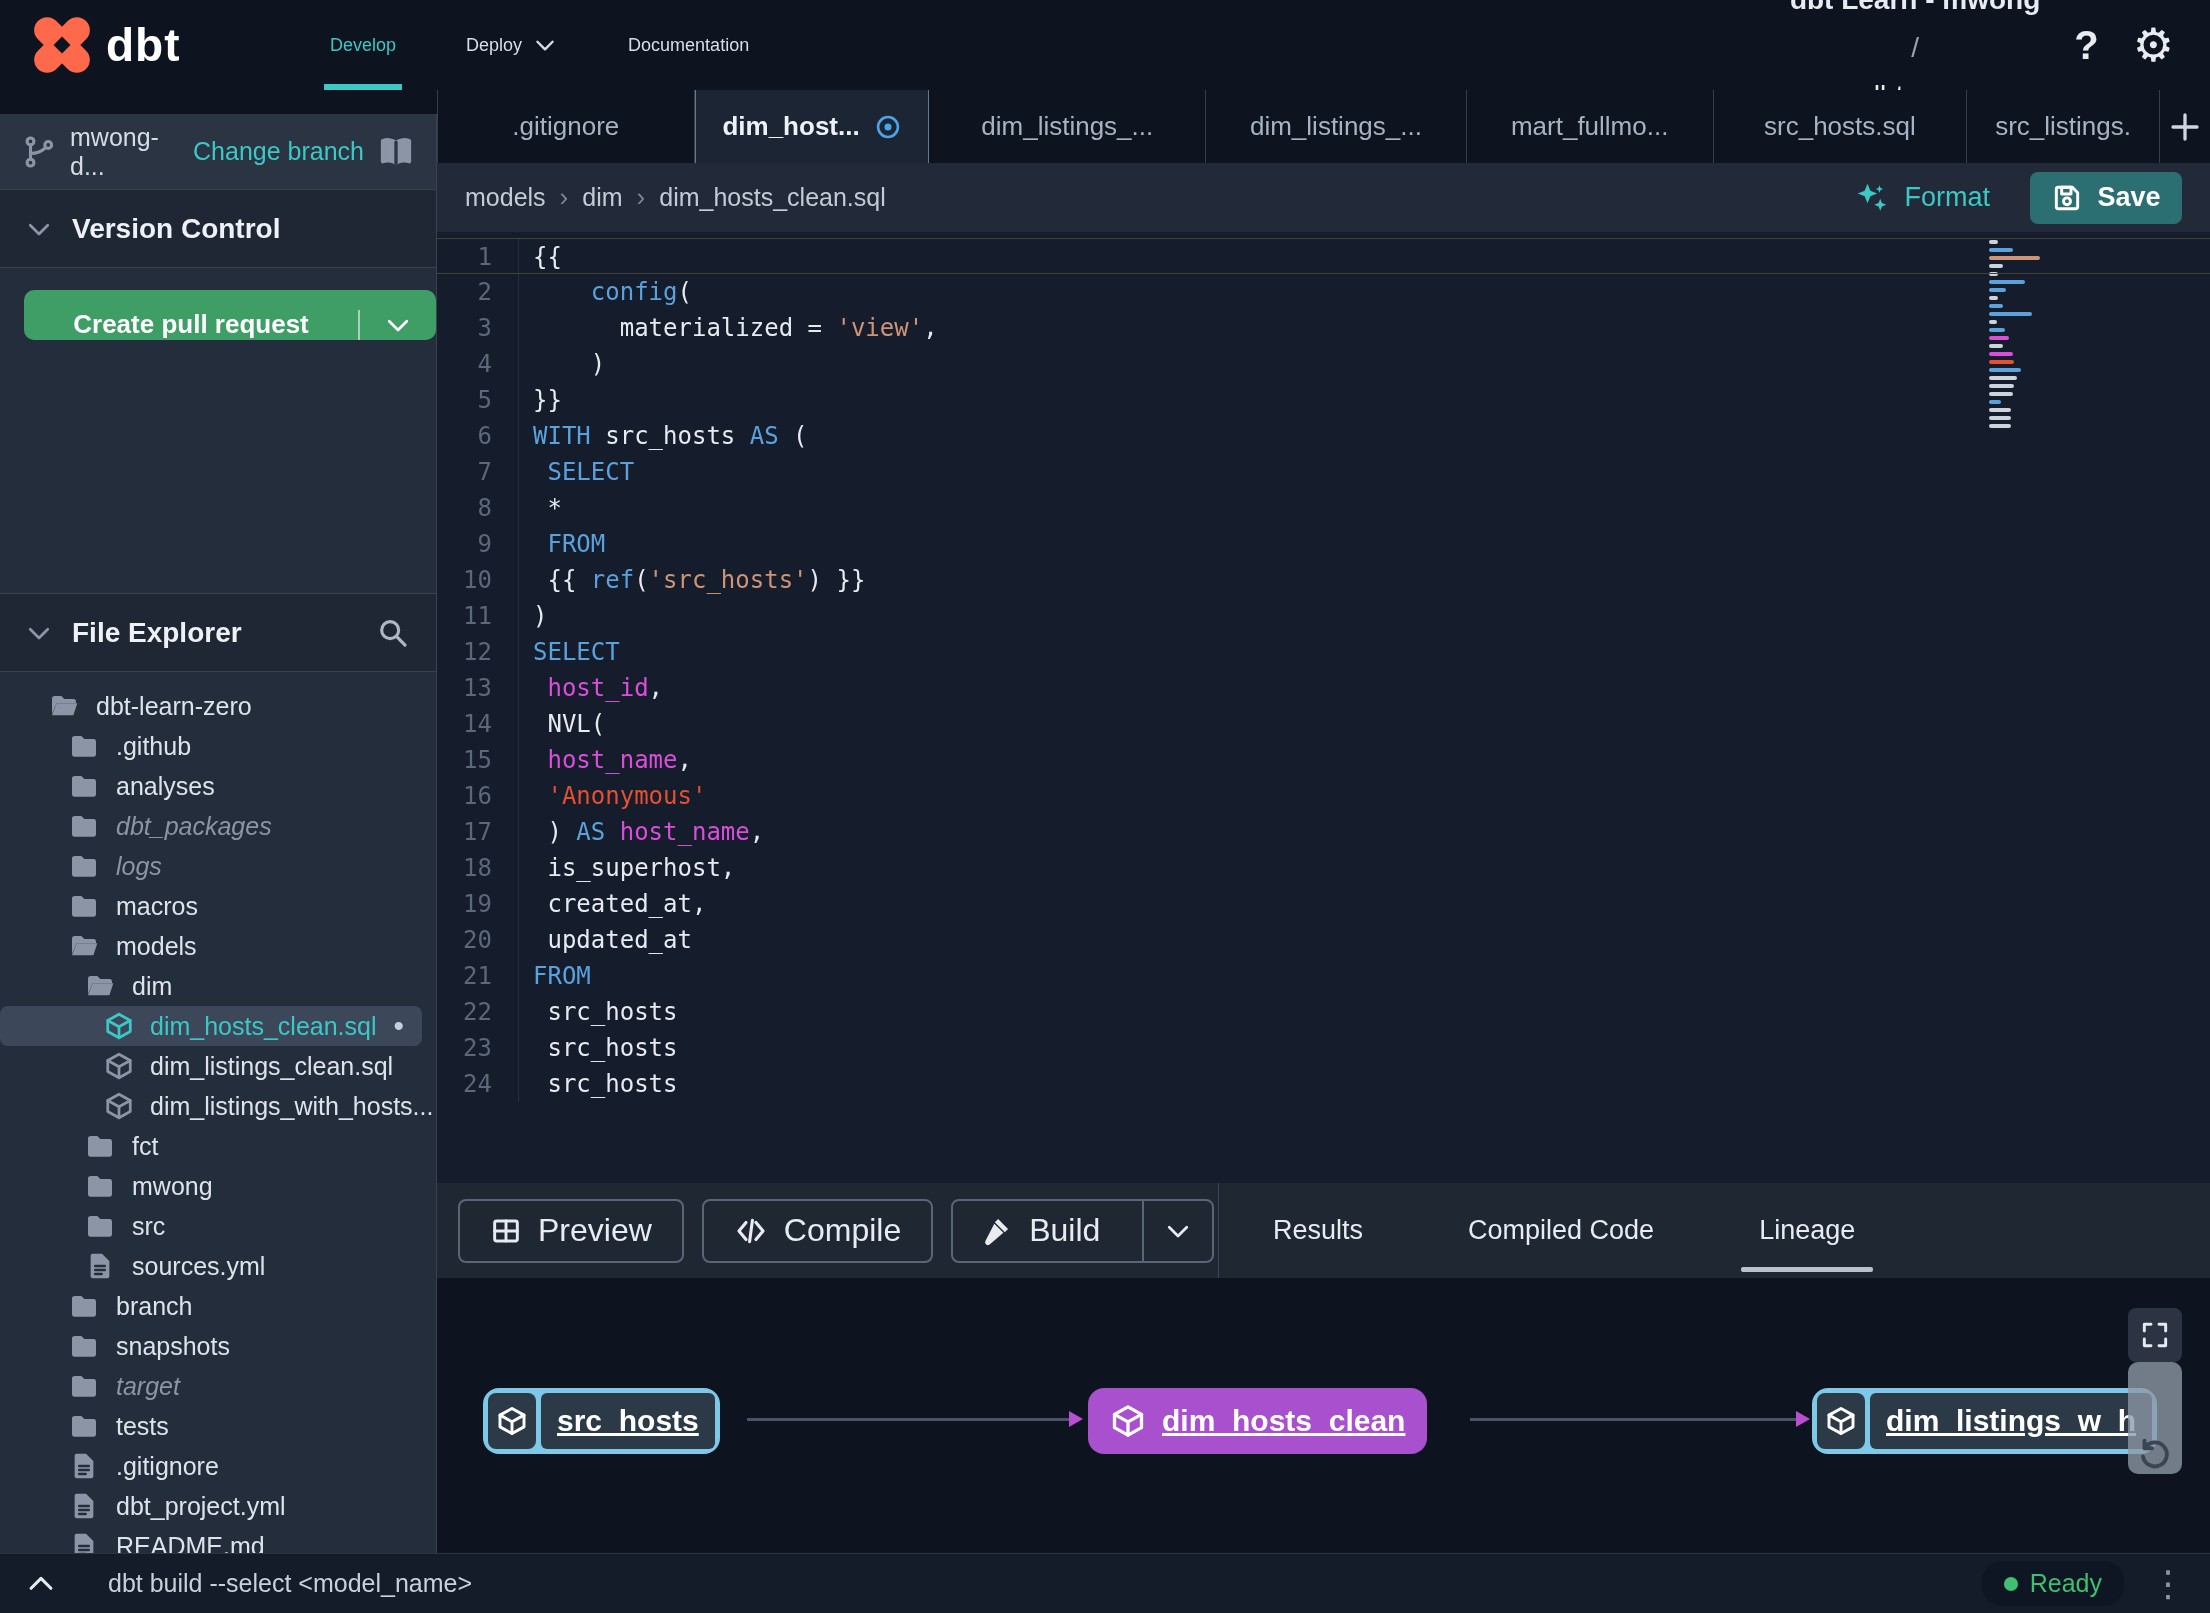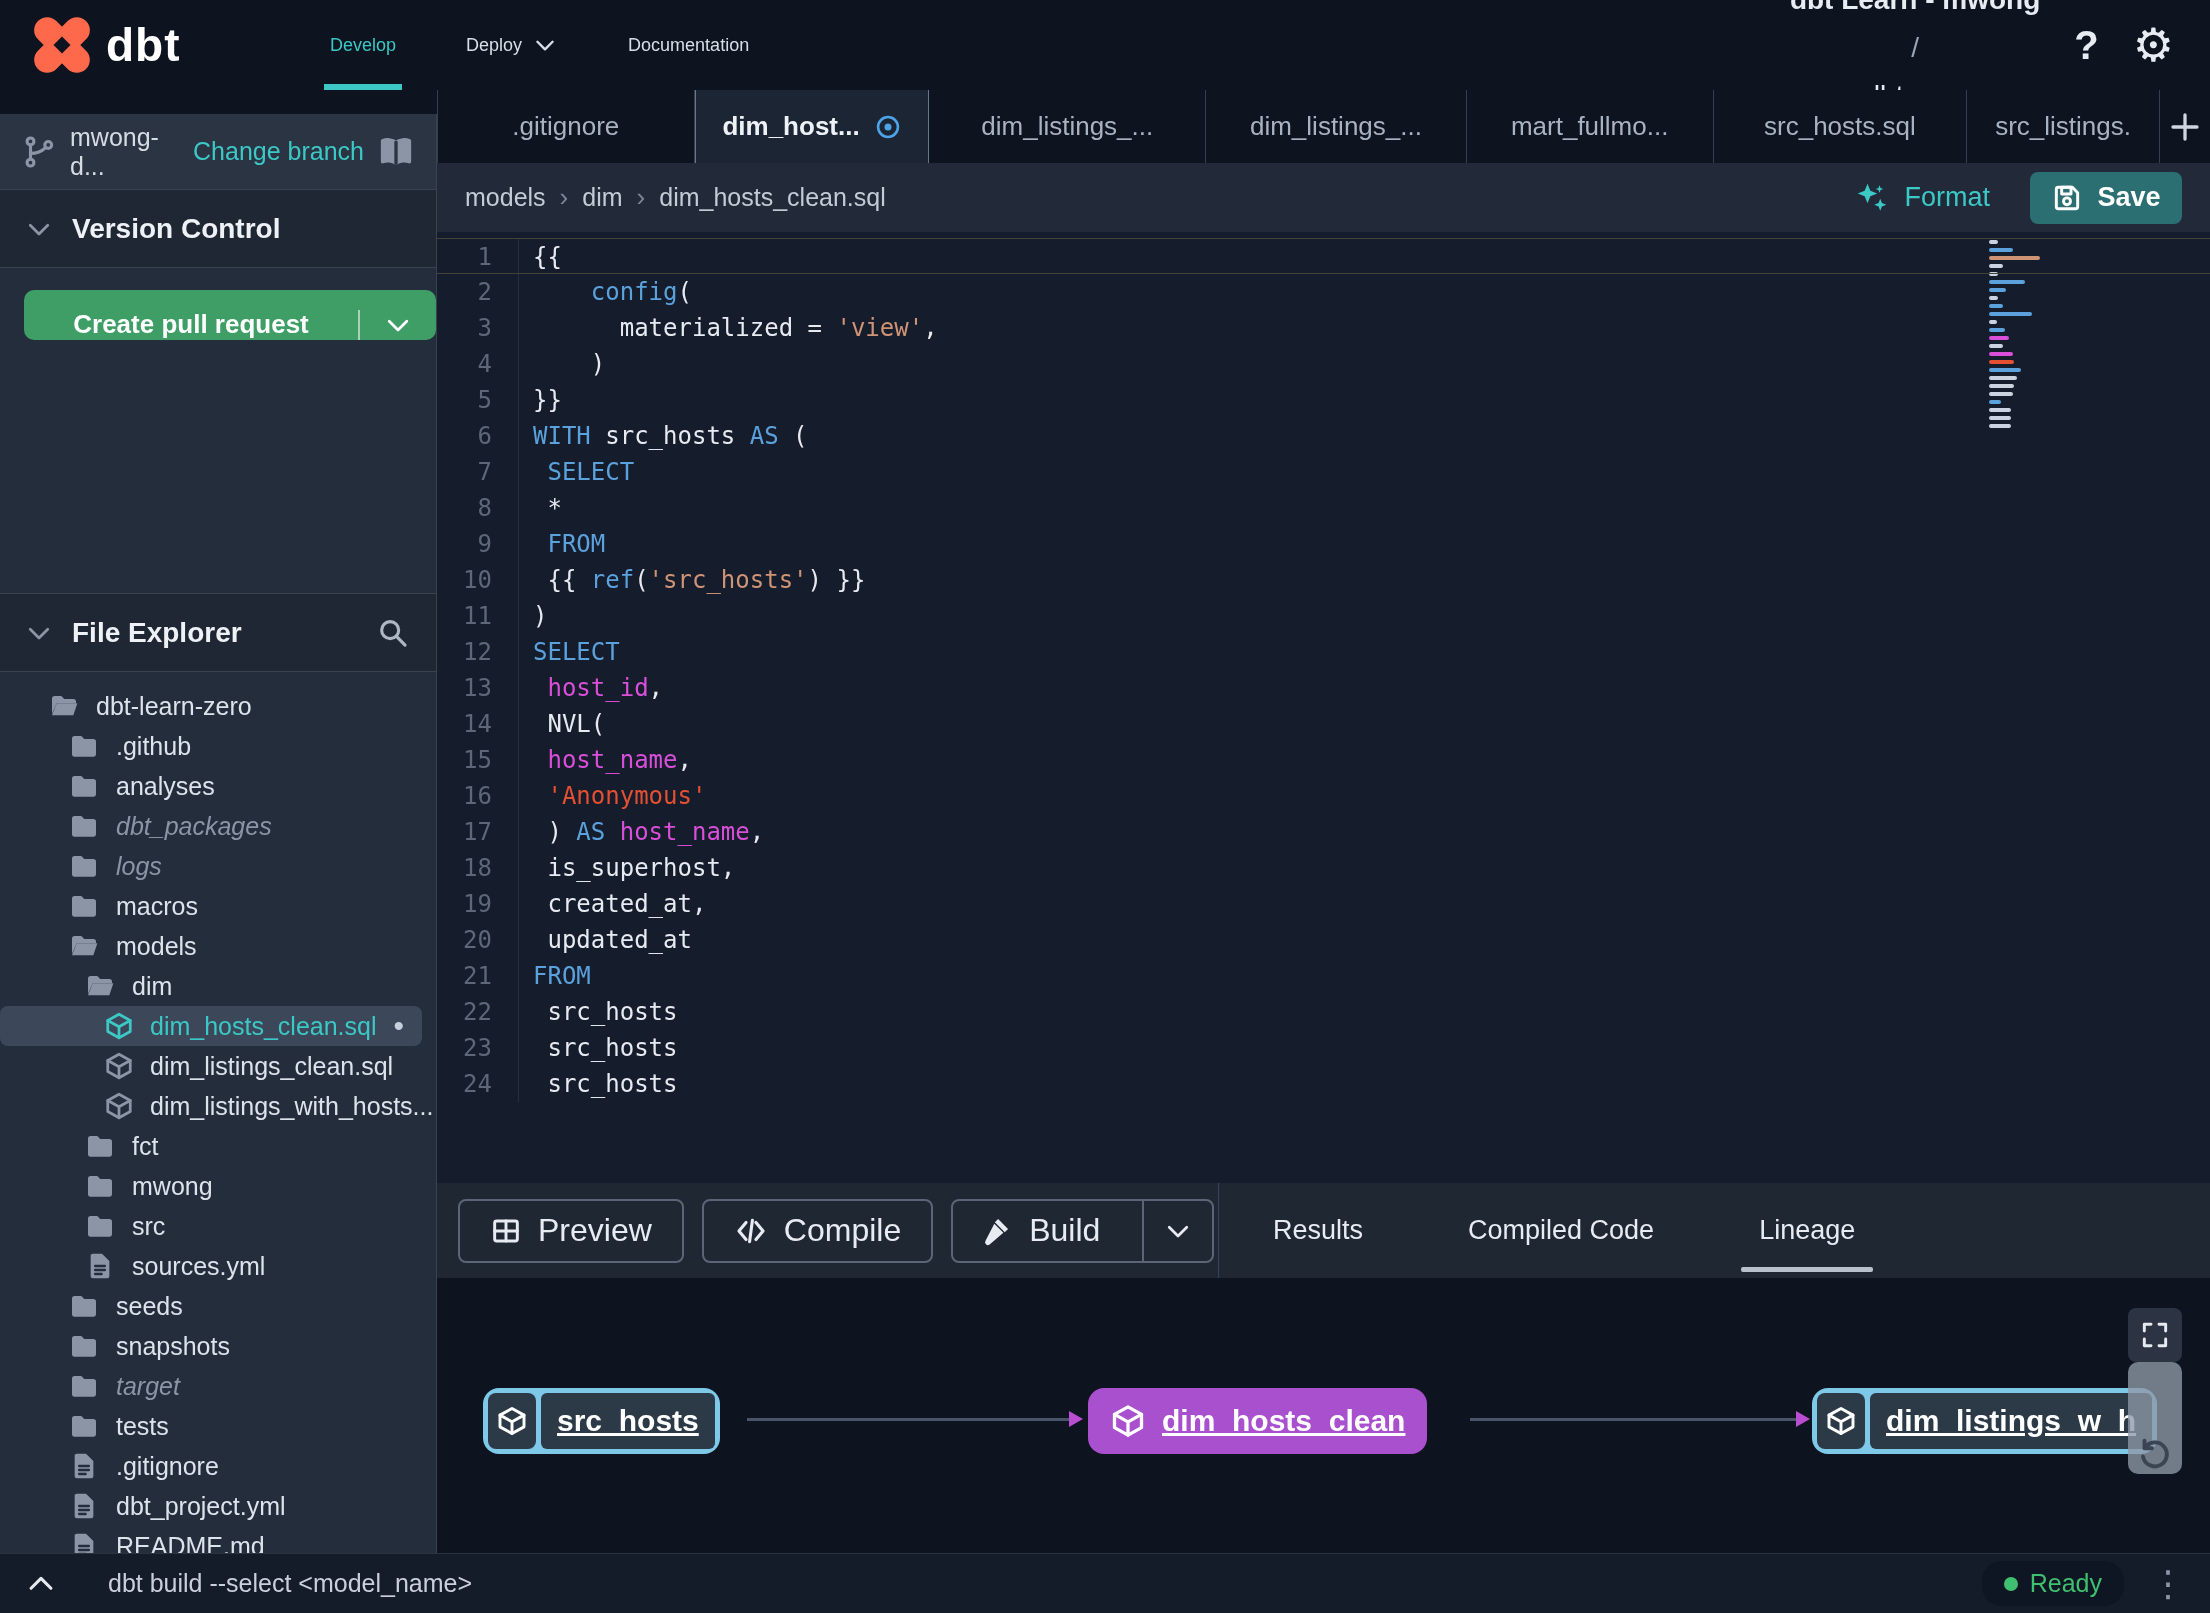--- a/index.html
+++ b/index.html
@@ -354,21 +354,21 @@
             </svg>
           </span>
           <span>sources.yml</span>
         </div>
         <div class="tree-row" style="padding-left: 68px;">
           <span class="ticon ic">
             <svg width="32" height="32" viewBox="0 0 24 24" fill="none" stroke="currentColor" stroke-width="2.2" stroke-linecap="round" stroke-linejoin="round">
               <path d="M3 6.5a2 2 0 0 1 2-2h5l2.2 2.2H19a2 2 0 0 1 2 2V18a2 2 0 0 1-2 2H5a2 2 0 0 1-2-2z" fill="currentColor" stroke="none"></path>
             </svg>
           </span>
-          <span>seeds</span>
+          <span>branch</span>
         </div>
         <div class="tree-row" style="padding-left: 68px;">
           <span class="ticon ic">
             <svg width="32" height="32" viewBox="0 0 24 24" fill="none" stroke="currentColor" stroke-width="2.2" stroke-linecap="round" stroke-linejoin="round">
               <path d="M3 6.5a2 2 0 0 1 2-2h5l2.2 2.2H19a2 2 0 0 1 2 2V18a2 2 0 0 1-2 2H5a2 2 0 0 1-2-2z" fill="currentColor" stroke="none"></path>
             </svg>
           </span>
           <span>snapshots</span>
         </div>
         <div class="tree-row italic" style="padding-left: 68px;">

